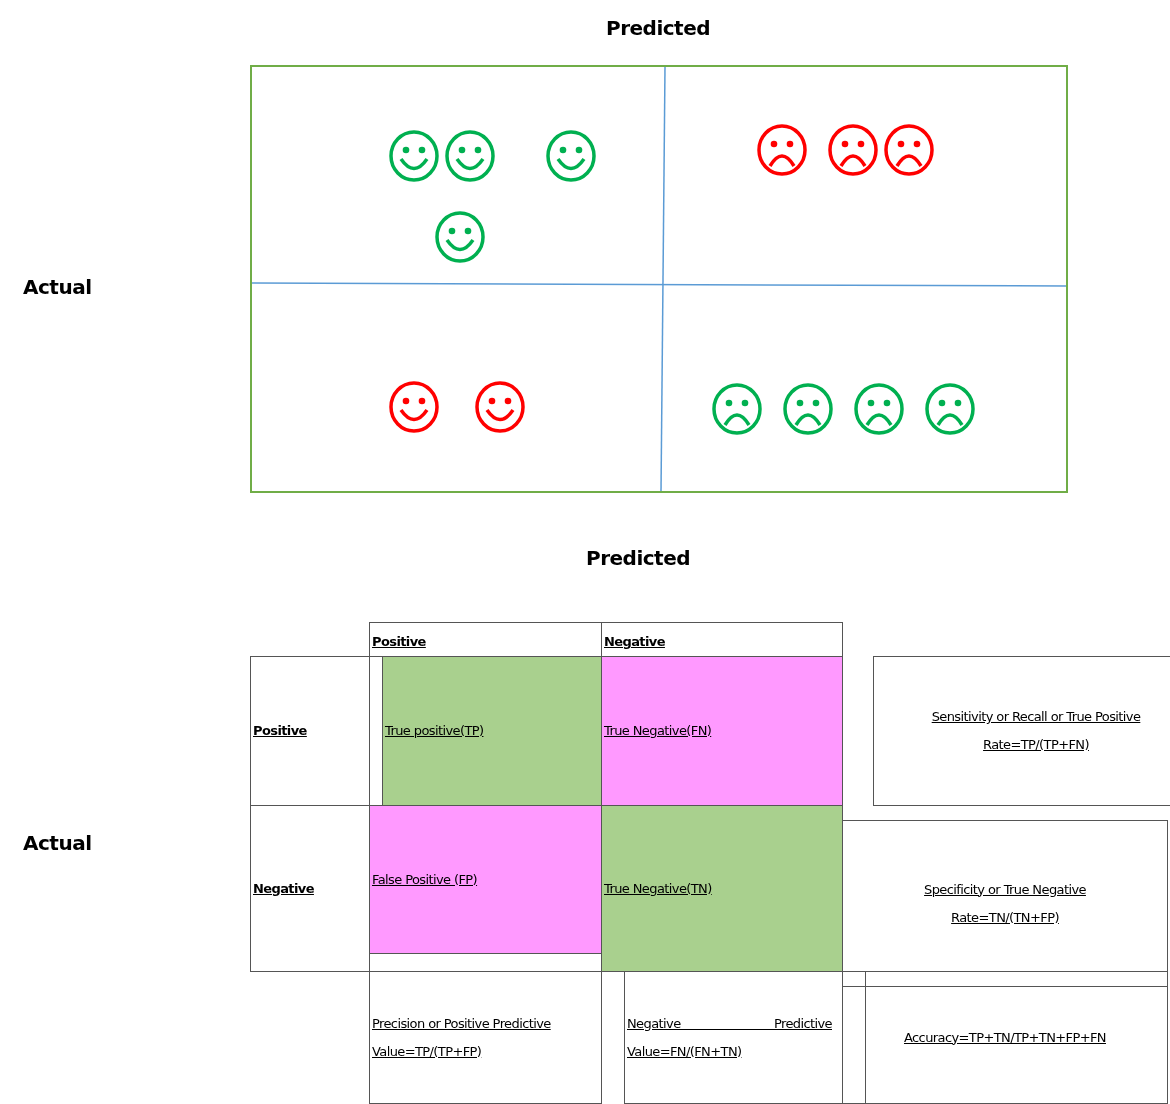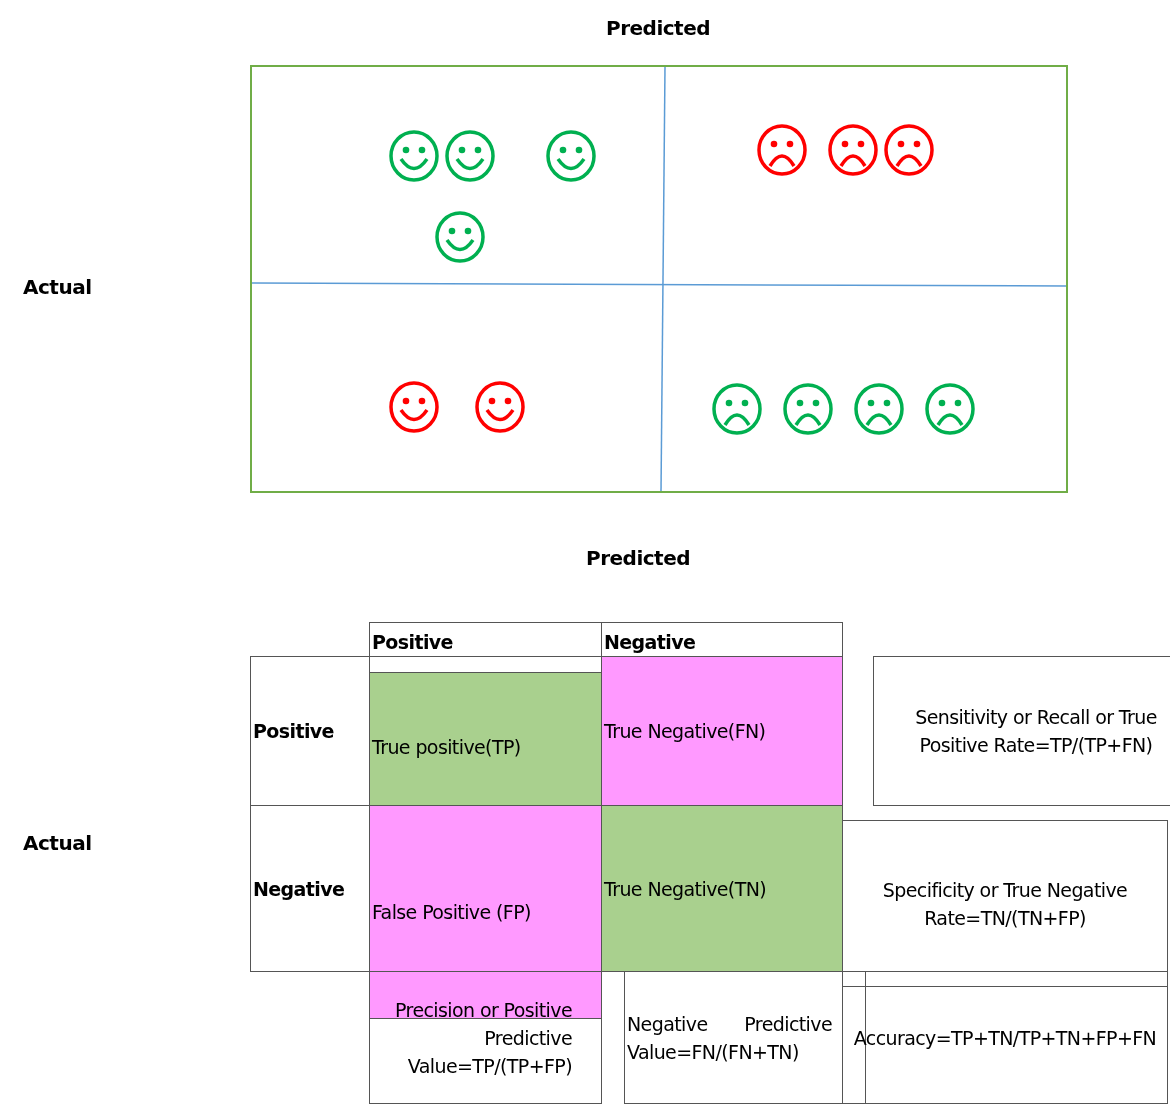--- a/index.html
+++ b/index.html
@@ -3,22 +3,22 @@
 <meta charset="utf-8">
 <style>
   html, body { margin: 0; padding: 0; background: #ffffff; }
   body { width: 1170px; height: 1104px; position: relative; overflow: hidden;
          font-family: "Liberation Sans", sans-serif; color: #000; }
   .heading { position: absolute; font-family: "DejaVu Sans", sans-serif; font-weight: bold;
              font-size: 20px; letter-spacing: -0.5px; white-space: nowrap; }
   #top-box { position: absolute; left: 250px; top: 65px; width: 814px; height: 424px;
              border: 2px solid #70AD47; }
   #top-svg { position: absolute; left: 0; top: 0; }
-  .cell { position: absolute; box-sizing: border-box; font-size: 19px; line-height: 28px;
-          font-family: "DejaVu Sans", sans-serif; letter-spacing: -0.6px; }
+  .cell { position: absolute; box-sizing: border-box; font-size: 13px; line-height: 28px;
+          font-family: "DejaVu Sans", sans-serif; letter-spacing: -0.6px; text-decoration: underline; }
   .cell.b { border: 1px solid #555; }
   .vc { display: flex; align-items: center; }
   .center { justify-content: center; text-align: center; }
   .bold { font-weight: bold; }
   .green { background: #A9D08E; }
   .pink { background: #FF99FF; }
   .hdr { display: flex; align-items: flex-end; padding-left: 2px; padding-bottom: 0; font-weight: bold; }
   .pad { padding-left: 2px; }
 </style>
 </head>
@@ -116,35 +116,35 @@
 
 <div class="heading" style="left:586px; top:546px;">Predicted</div>
 <div class="heading" style="left:23px; top:831px;">Actual</div>
 
 <div>
 
   <div class="cell b hdr" style="left:369px; top:622px; width:233px; height:35px;">Positive</div>
   <div class="cell b hdr" style="left:601px; top:622px; width:242px; height:35px;">Negative</div>
 
   <div class="cell b vc bold pad" style="left:250px; top:656px; width:120px; height:150px;">Positive</div>
-  <div class="cell b vc green pad" style="left:369px; top:656px; width:233px; height:150px;margin-top:16px;">True positive(TP)</div>
+  <div class="cell b vc green pad" style="left:382px; top:656px; width:233px; height:150px;">True positive(TP)</div>
   <div class="cell b vc pink pad" style="left:601px; top:656px; width:242px; height:150px;">True Negative(FN)</div>
   <div class="cell b vc center" style="left:873px; top:656px; width:326px; height:150px;">
     <span style="display:block; width:270px;">Sensitivity or Recall or True Positive Rate=TP/(TP+FN)</span>
   </div>
 
   <div class="cell b vc bold pad" style="left:250px; top:805px; width:120px; height:167px;">Negative</div>
-  <div class="cell b vc pink pad" style="left:369px; top:805px; width:233px; height:214px;">False Positive (FP)</div>
+  <div class="cell b vc pink pad" style="left:369px; top:805px; width:233px; height:149px;">False Positive (FP)</div>
   <div class="cell b vc green pad" style="left:601px; top:805px; width:242px; height:167px;">True Negative(TN)</div>
   <div class="cell b vc center" style="left:842px; top:820px; width:326px; height:167px;">
     <span style="display:block; width:270px;">Specificity or True Negative Rate=TN/(TN+FP)</span>
   </div>
 
   <div class="cell b vc pad" style="left:369px; top:971px; width:233px; height:133px;">
-    <span style="display:block; width:200px;text-align:right;">Precision or Positive Predictive Value=TP/(TP+FP)</span>
+    <span style="display:block; width:200px;">Precision or Positive Predictive Value=TP/(TP+FP)</span>
   </div>
   <div class="cell b vc pad" style="left:624px; top:971px; width:242px; height:133px;">
     <span style="display:block; width:205px; text-align:justify; text-align-last:left;">Negative Predictive Value=FN/(FN+TN)</span>
   </div>
   <div class="cell b vc center" style="left:842px; top:971px; width:326px; height:133px;">
     <span>Accuracy=TP+TN/TP+TN+FP+FN</span>
   </div>
 </div>
 
 </body></html>

